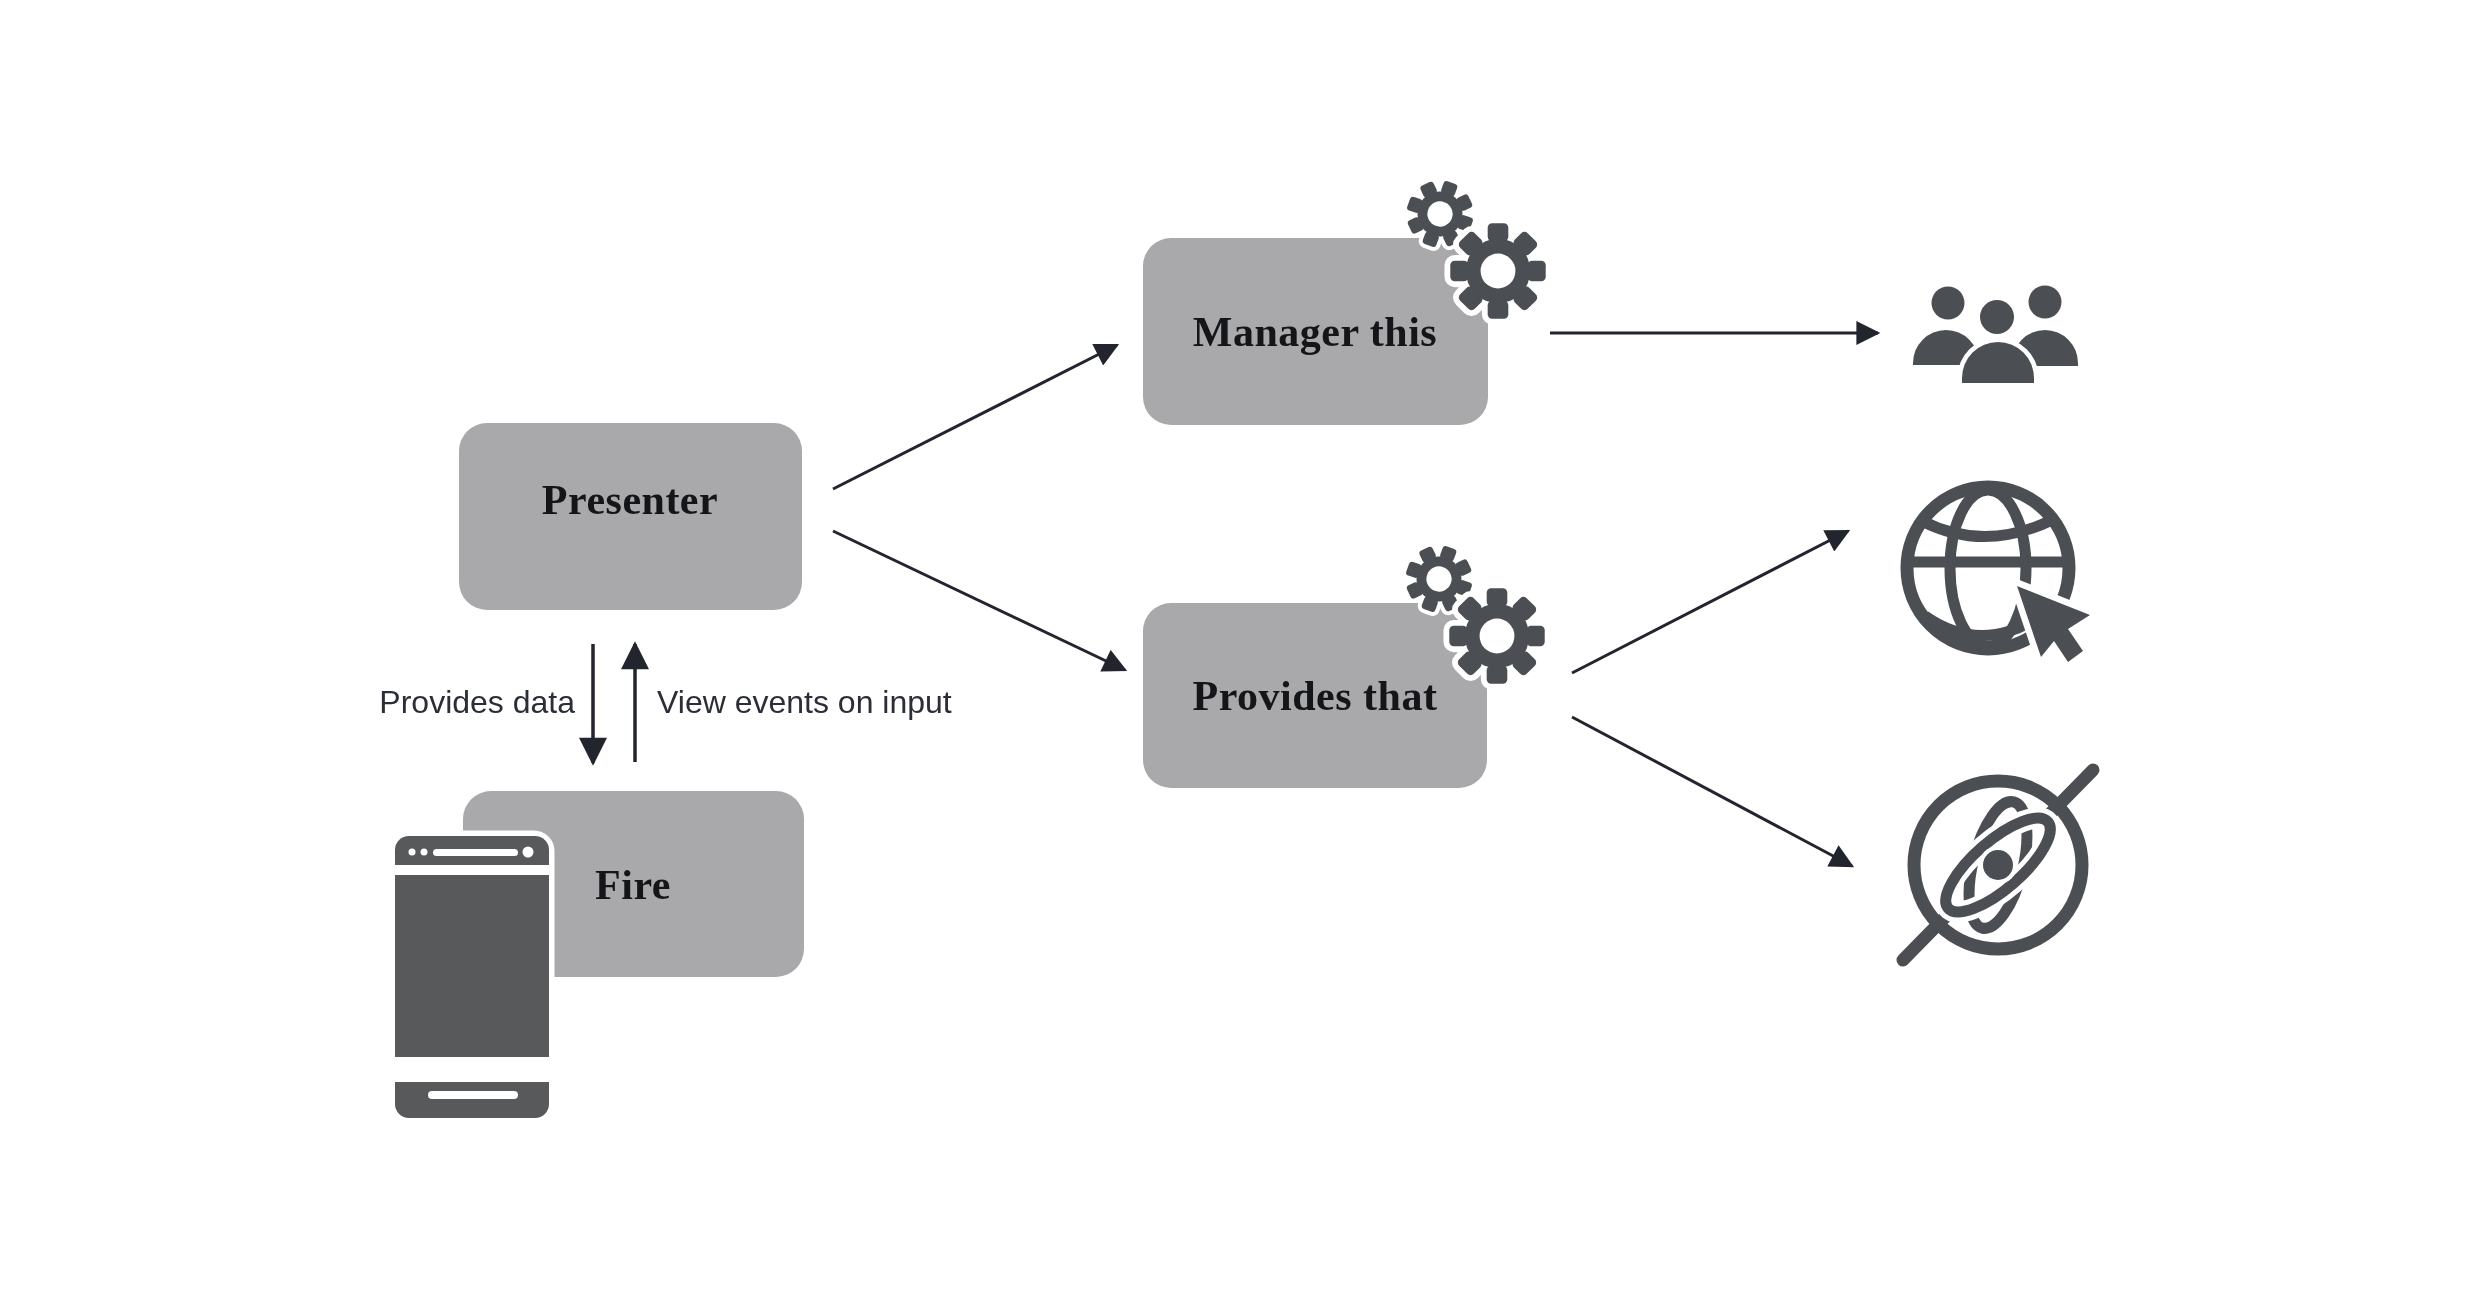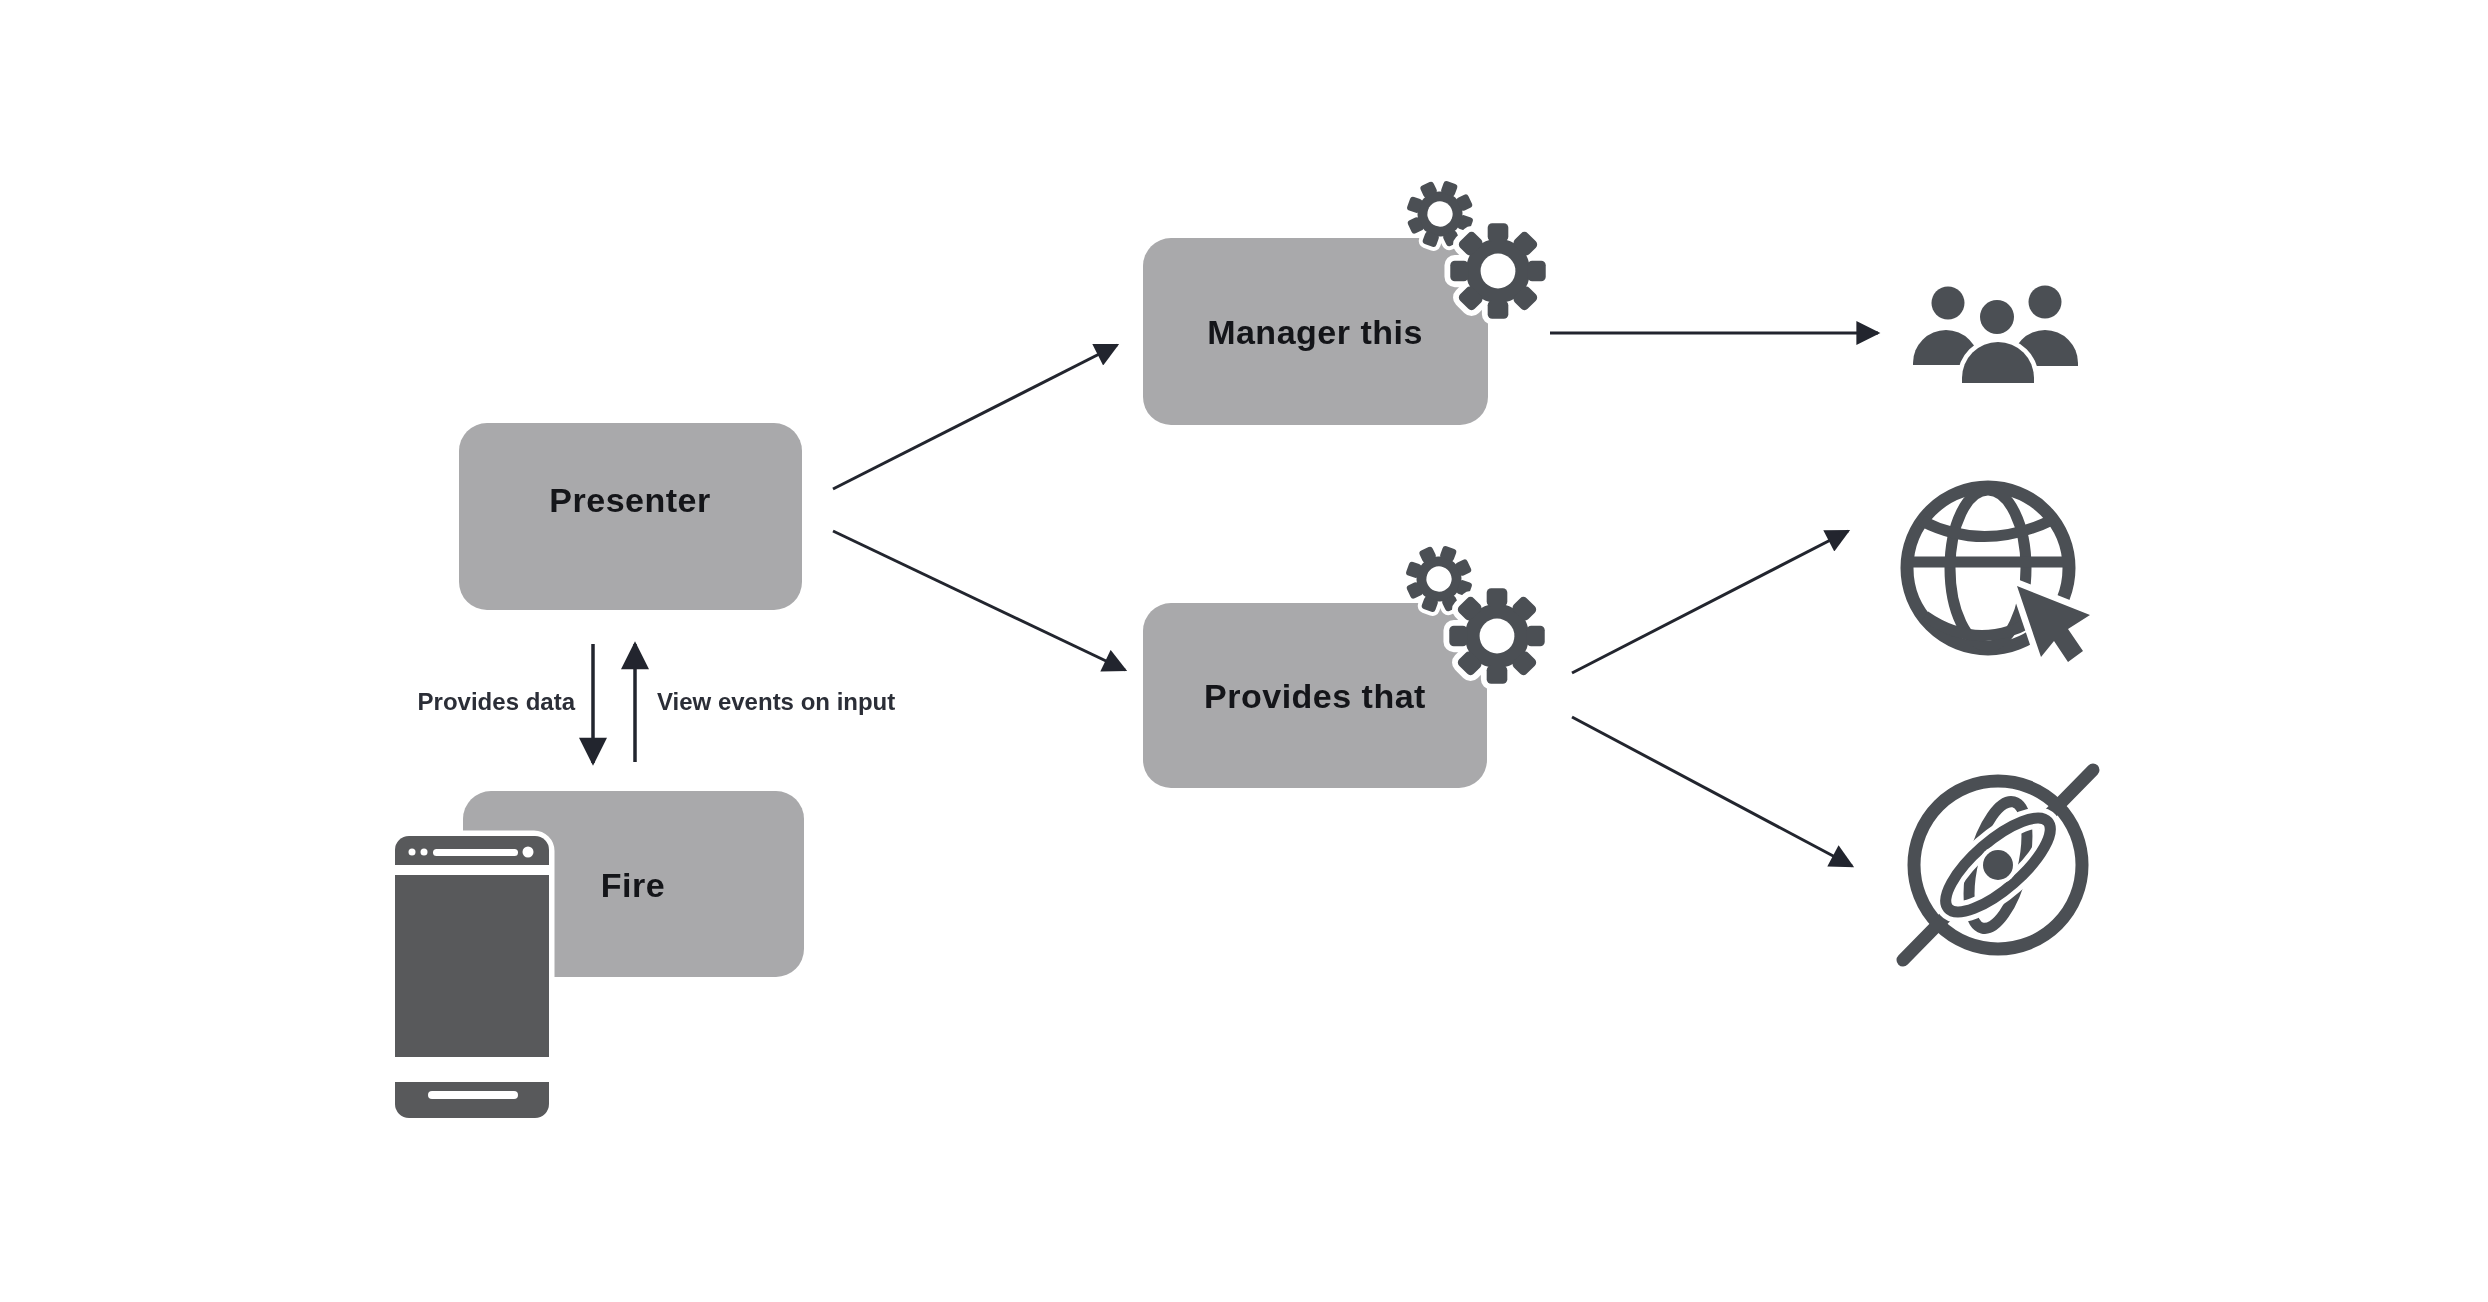--- a/index.html
+++ b/index.html
@@ -14,23 +14,23 @@
   .icon-fill{fill:var(--icon);stroke:none;}
   .icon-stroke{fill:none;stroke:var(--icon);}
   .halo{fill:#ffffff;stroke:#ffffff;stroke-linejoin:round;stroke-linecap:round;}
   .halo-stroke{fill:none;stroke:#ffffff;stroke-linejoin:round;stroke-linecap:round;}
   .hole{fill:#ffffff;}
   .white-fill{fill:#ffffff;}
   .phone-body{fill:var(--phone);}
   .arrow{stroke:var(--arrow);fill:none;stroke-width:3;marker-end:url(#ah);}
   .arrow-v{stroke-width:3.5;}
   .lbl{position:absolute;white-space:nowrap;}
-  .node-lbl{font-size:34px;font-weight:700;color:var(--node-text);
-            letter-spacing:.5px;transform:translate(-50%,-50%);}
-  .edge-lbl{font-size:24px;font-weight:700;color:var(--edge-text);}
+  .node-lbl{font-size:42px;font-weight:700;color:var(--node-text);
+            letter-spacing:.5px;transform:translate(-50%,-50%);font-family:Liberation Serif, serif;}
+  .edge-lbl{font-size:32px;font-weight:400;color:var(--edge-text);}
   .edge-lbl.right-anchor{transform:translate(-100%,-50%);}
   .edge-lbl.left-anchor{transform:translate(0,-50%);}
 </style>
 </head>
 <body>
 
 <div class="stage">
 
   <svg width="2488" height="1302" viewBox="0 0 2488 1302">
     <defs>

